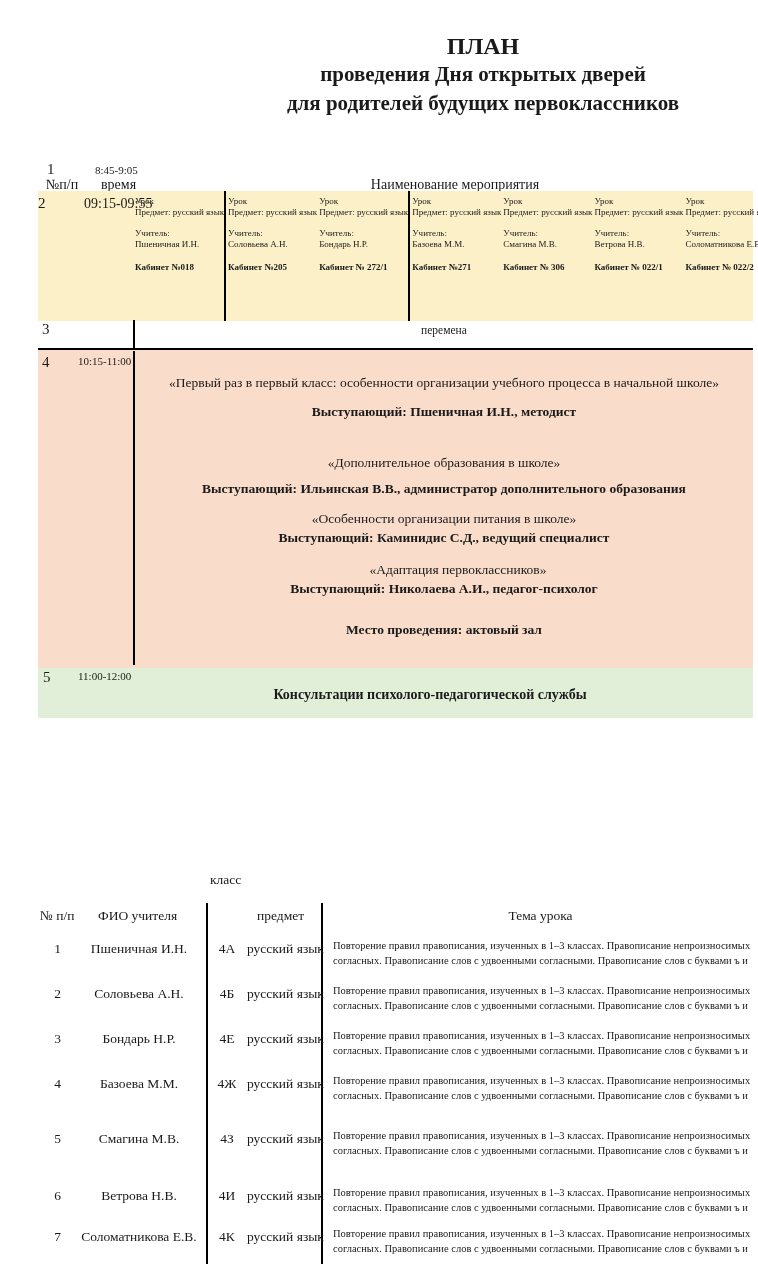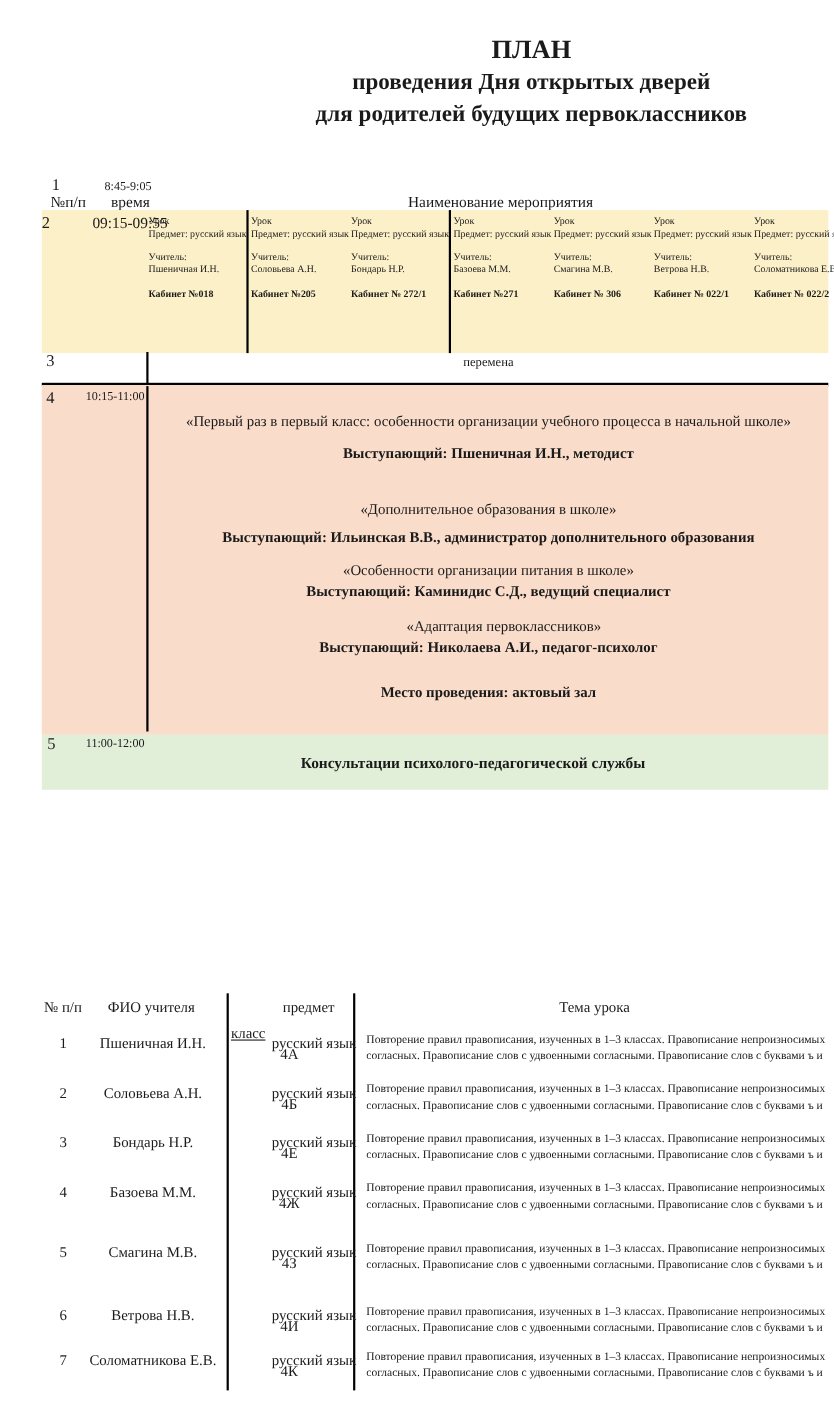--- a/index.html
+++ b/index.html
@@ -27,21 +27,21 @@
   .vline{position:absolute;width:2px;background:#000;}
   .hline{position:absolute;height:3px;background:#000;}
   .pink-block{position:absolute;left:38px;top:350px;width:715px;height:318px;background:var(--pink,#f9dcca);}
   .green-block{position:absolute;left:38px;top:668px;width:715px;height:50px;background:var(--green,#e1efd8);}
   .assembly-line{position:absolute;left:135px;width:618px;text-align:center;font-size:13.5px;line-height:18px;}
   
   .t2hdr{position:absolute;font-size:13.5px;}
   .t2row{position:absolute;left:0;width:758px;height:40px;font-size:13.5px;}
   .t2num{position:absolute;left:40px;width:35px;top:5px;text-align:center;}
   .t2fio{position:absolute;left:72px;width:134px;top:5px;text-align:center;}
-  .t2class{position:absolute;left:209px;width:36px;top:15px;text-align:center;padding-left:36px;}
+  .t2class{position:absolute;left:209px;width:36px;top:5px;text-align:center;}
   .t2subj{position:absolute;left:247px;top:5px;white-space:nowrap;}
   .t2tema{position:absolute;left:333px;top:2px;width:424px;height:32px;overflow:hidden;
           font-size:10.5px;line-height:15px;}
   .t2tema div{white-space:nowrap;}
 </style>
 </head>
 <body>
 
 <div class="page">
 
@@ -137,21 +137,21 @@
   <div class="green-block"></div>
   <div class="abs num" style="left:43px;top:669px;">5</div>
   <div class="abs time" style="left:78px;top:670px;">11:00-12:00</div>
   <div class="abs ctr b" style="left:100px;top:687px;width:660px;font-size:14px;">Консультации психолого-педагогической службы</div>
 
   <div class="vline" style="left:206px;top:903px;height:361px;"></div>
   <div class="vline" style="left:321px;top:903px;height:361px;"></div>
 
   <div class="t2hdr" style="left:40px;top:908px;">№ п/п</div>
   <div class="t2hdr" style="left:98px;top:908px;">ФИО учителя</div>
-  <div class="t2hdr" style="left:210px;top:932px;text-decoration:underline;">класс</div>
+  <div class="t2hdr" style="left:210px;top:872px;">класс</div>
   <div class="t2hdr" style="left:257px;top:908px;">предмет</div>
   <div class="t2hdr ctr" style="left:323px;top:908px;width:435px;">Тема урока</div>
 
   <div class="t2row" style="top:936px;">
     <div class="t2num">1</div>
     <div class="t2fio">Пшеничная И.Н.</div>
     <div class="t2class">4А</div>
     <div class="t2subj">русский язык</div>
     <div class="t2tema">
       <div>Повторение правил правописания, изученных в 1–3 классах. Правописание непроизносимых</div>

